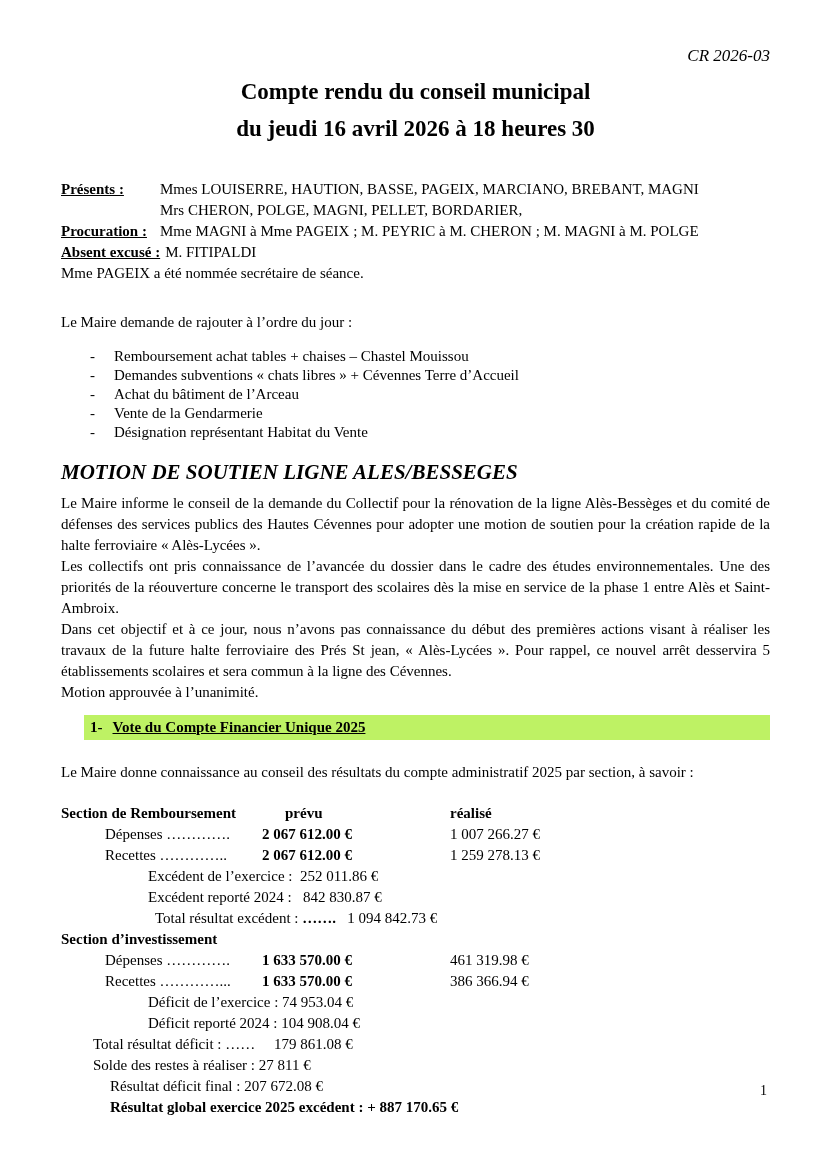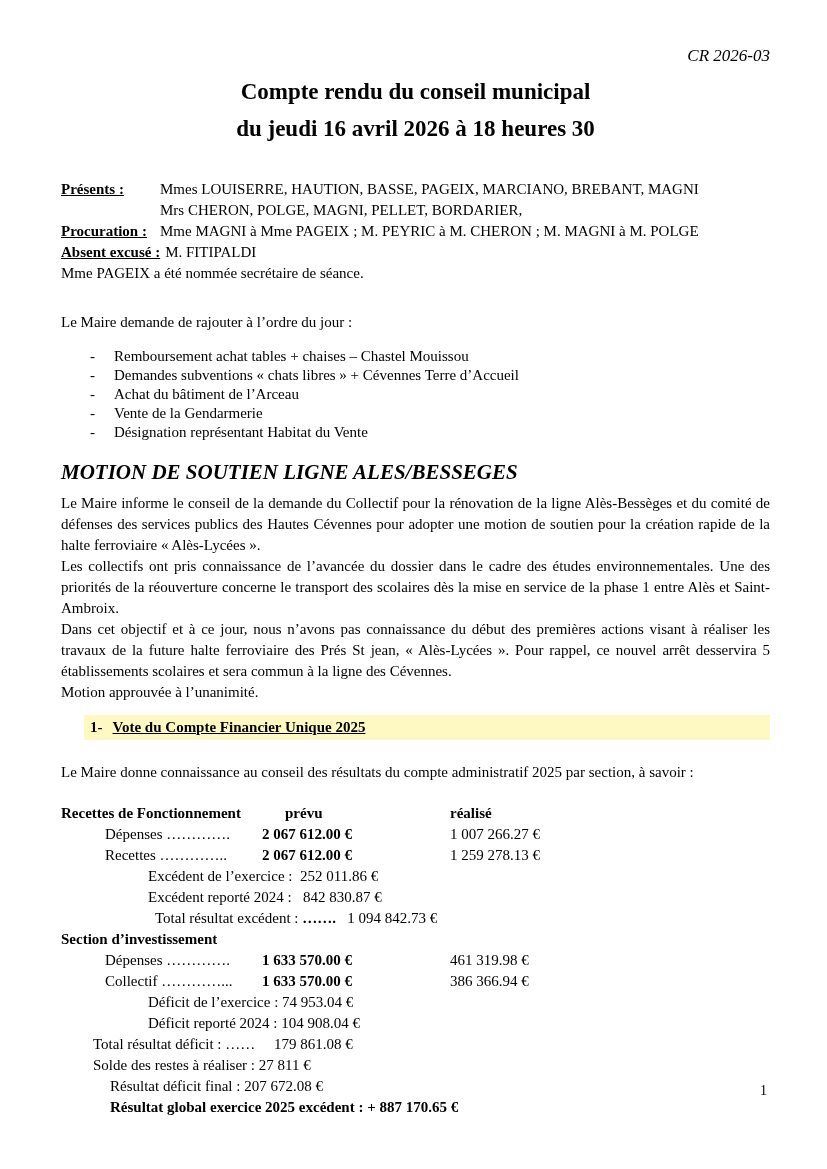--- a/index.html
+++ b/index.html
@@ -143,28 +143,28 @@
 
   <h2 class="motion-heading">MOTION DE SOUTIEN LIGNE ALES/BESSEGES</h2>
 
   <div class="motion-paragraphs">
     <p class="para">Le Maire informe le conseil de la demande du Collectif pour la rénovation de la ligne Alès-Bessèges et du comité de défenses des services publics des Hautes Cévennes pour adopter une motion de soutien pour la création rapide de la halte ferroviaire « Alès-Lycées ».</p>
     <p class="para">Les collectifs ont pris connaissance de l’avancée du dossier dans le cadre des études environnementales. Une des priorités de la réouverture concerne le transport des scolaires dès la mise en service de la phase 1 entre Alès et Saint-Ambroix.</p>
     <p class="para">Dans cet objectif et à ce jour, nous n’avons pas connaissance du début des premières actions visant à réaliser les travaux de la future halte ferroviaire des Prés St jean, « Alès-Lycées ». Pour rappel, ce nouvel arrêt desservira 5 établissements scolaires et sera commun à la ligne des Cévennes.</p>
     <p>Motion approuvée à l’unanimité.</p>
   </div>
 
-  <div class="section-bar" style="background: #fef9c3;"><span class="sec-num">1-</span><span class="sec-title">Vote du Compte Financier Unique 2025</span></div>
+  <div class="section-bar" style="background: #bef264;"><span class="sec-num">1-</span><span class="sec-title">Vote du Compte Financier Unique 2025</span></div>
 
   <p class="section-intro">Le Maire donne connaissance au conseil des résultats du compte administratif 2025 par section, à savoir :</p>
 
   <section class="finance">
 
     <div class="fin-header">
-      <span class="fh-title">Recettes de Fonctionnement</span>
+      <span class="fh-title">Section de Remboursement</span>
       <span class="fh-prevu">prévu</span>
       <span class="fh-realise">réalisé</span>
     </div>
 
     <div class="fin-row">
       <span class="fr-label">Dépenses ………….</span>
       <span class="fr-prevu">2 067 612.00 €</span>
       <span class="fr-realise">1 007 266.27 €</span>
     </div>
 
@@ -180,21 +180,21 @@
 
     <div class="fin-title-bold">Section d’investissement</div>
 
     <div class="fin-row">
       <span class="fr-label">Dépenses ………….</span>
       <span class="fr-prevu">1 633 570.00 €</span>
       <span class="fr-realise">461 319.98 €</span>
     </div>
 
     <div class="fin-row">
-      <span class="fr-label">Collectif …………...</span>
+      <span class="fr-label">Recettes …………...</span>
       <span class="fr-prevu">1 633 570.00 €</span>
       <span class="fr-realise">386 366.94 €</span>
     </div>
 
     <div class="fin-sub ind2">Déficit de l’exercice : 74 953.04 €</div>
     <div class="fin-sub ind2">Déficit reporté 2024 : 104 908.04 €</div>
     <div class="fin-sub ind1">Total résultat déficit : ……     179 861.08 €</div>
     <div class="fin-sub ind1">Solde des restes à réaliser : 27 811 €</div>
     <div class="fin-sub ind2b">Résultat déficit final : 207 672.08 €</div>
     <div class="fin-sub ind2b bold">Résultat global exercice 2025 excédent : + 887 170.65 €</div>

